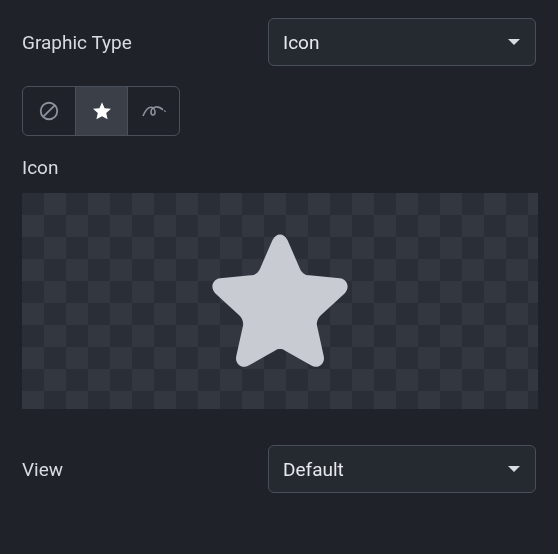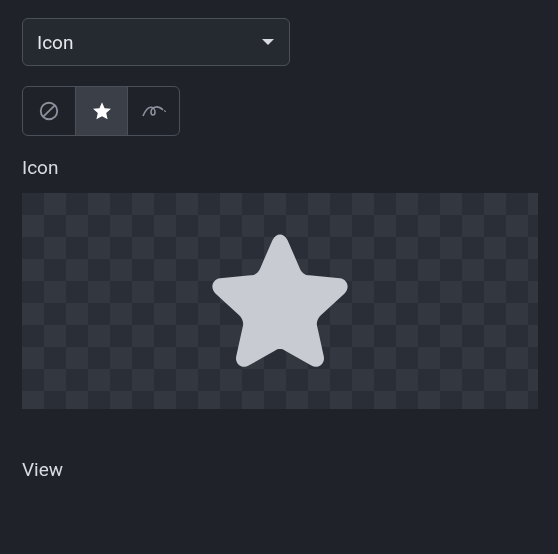--- a/index.html
+++ b/index.html
@@ -93,20 +93,21 @@
       margin-bottom: 36px;
     }
     .preview-star svg {
       display: block;
     }
   </style>
 </head>
 <body>
 
 <div class="row">
+  <div class="label">Graphic Type</div>
   <div class="select">
     <span class="select-value">Icon</span>
     <span class="chevron">
       <svg width="14" height="10" viewBox="0 0 14 10">
           <path d="M1 2 L7 8 L13 2 Z" fill="#d8dbe0"></path>
         </svg>
     </span>
   </div>
 </div>
 
@@ -163,13 +164,21 @@
                L49 49
                C54 49 57 46 59 42
                L72 12
                C74 8 77 6 80 6 Z" fill="#c8cbd2"></path>
     </svg>
   </div>
 </div>
 
 <div class="row" style="margin-bottom:0;gap:19px;">
   <div class="label">View</div>
+  <div class="select">
+    <span class="select-value">Default</span>
+    <span class="chevron">
+      <svg width="14" height="10" viewBox="0 0 14 10">
+          <path d="M1 2 L7 8 L13 2 Z" fill="#d8dbe0"></path>
+        </svg>
+    </span>
+  </div>
 </div>
 
 </body></html>

